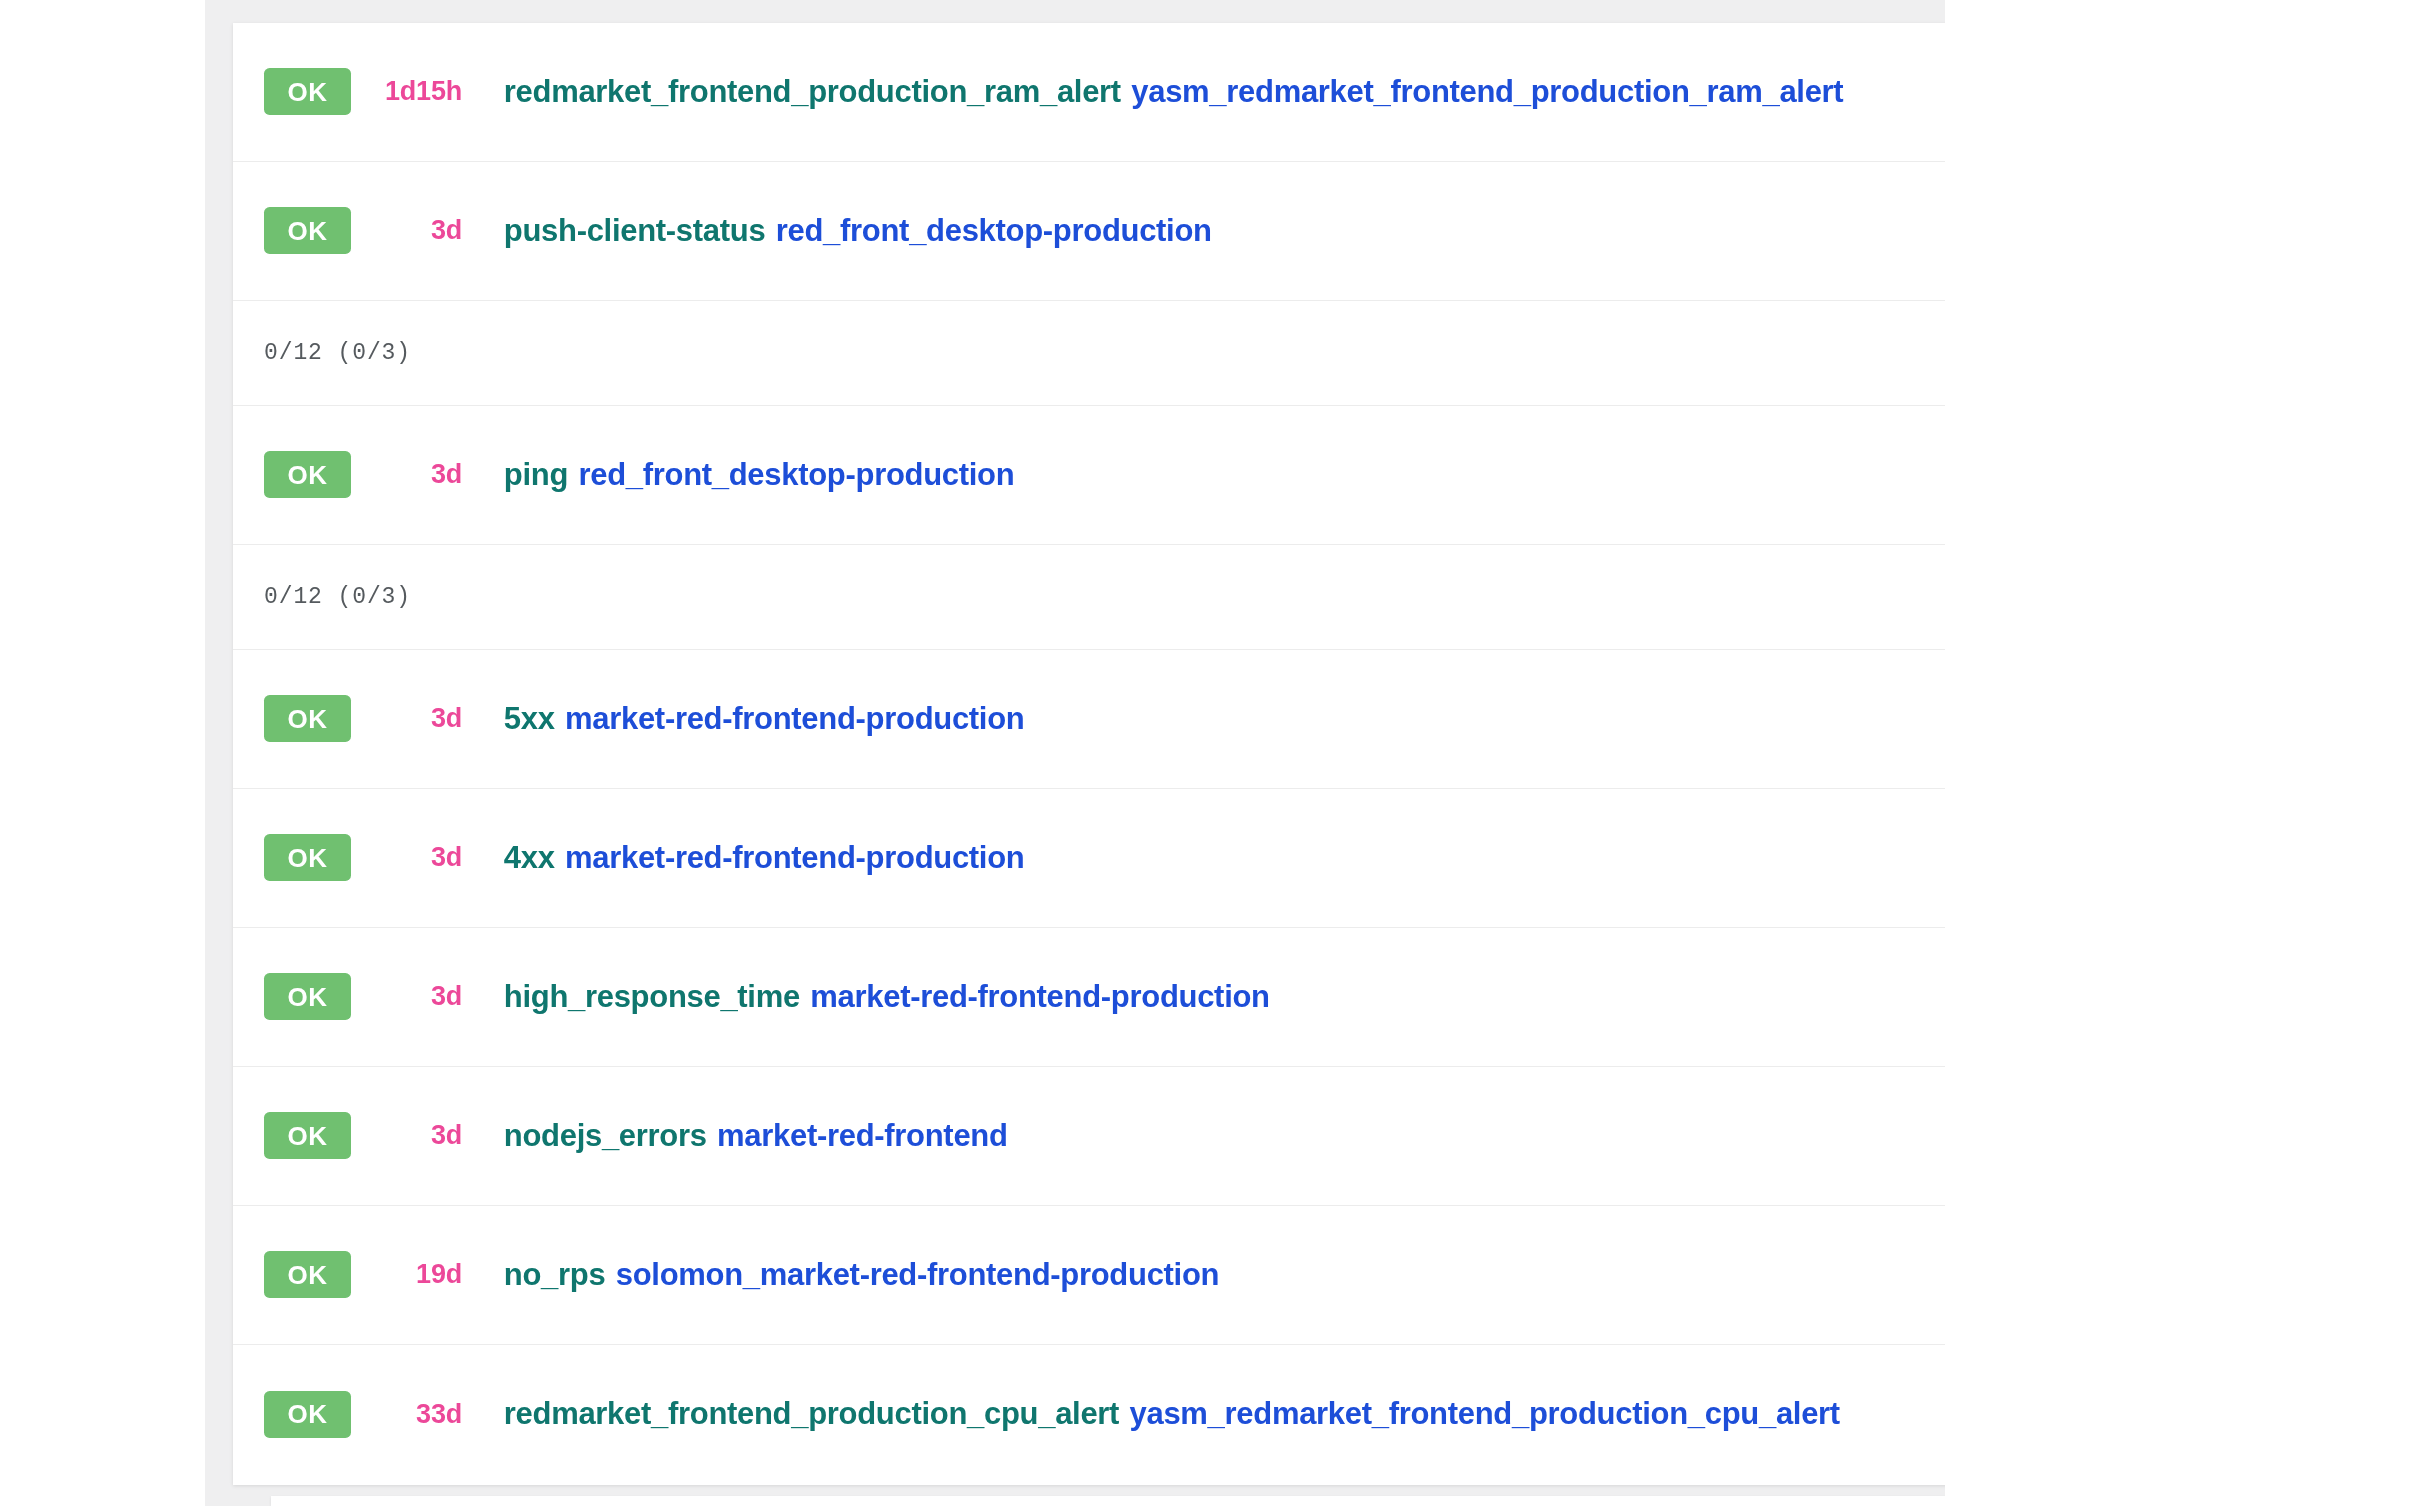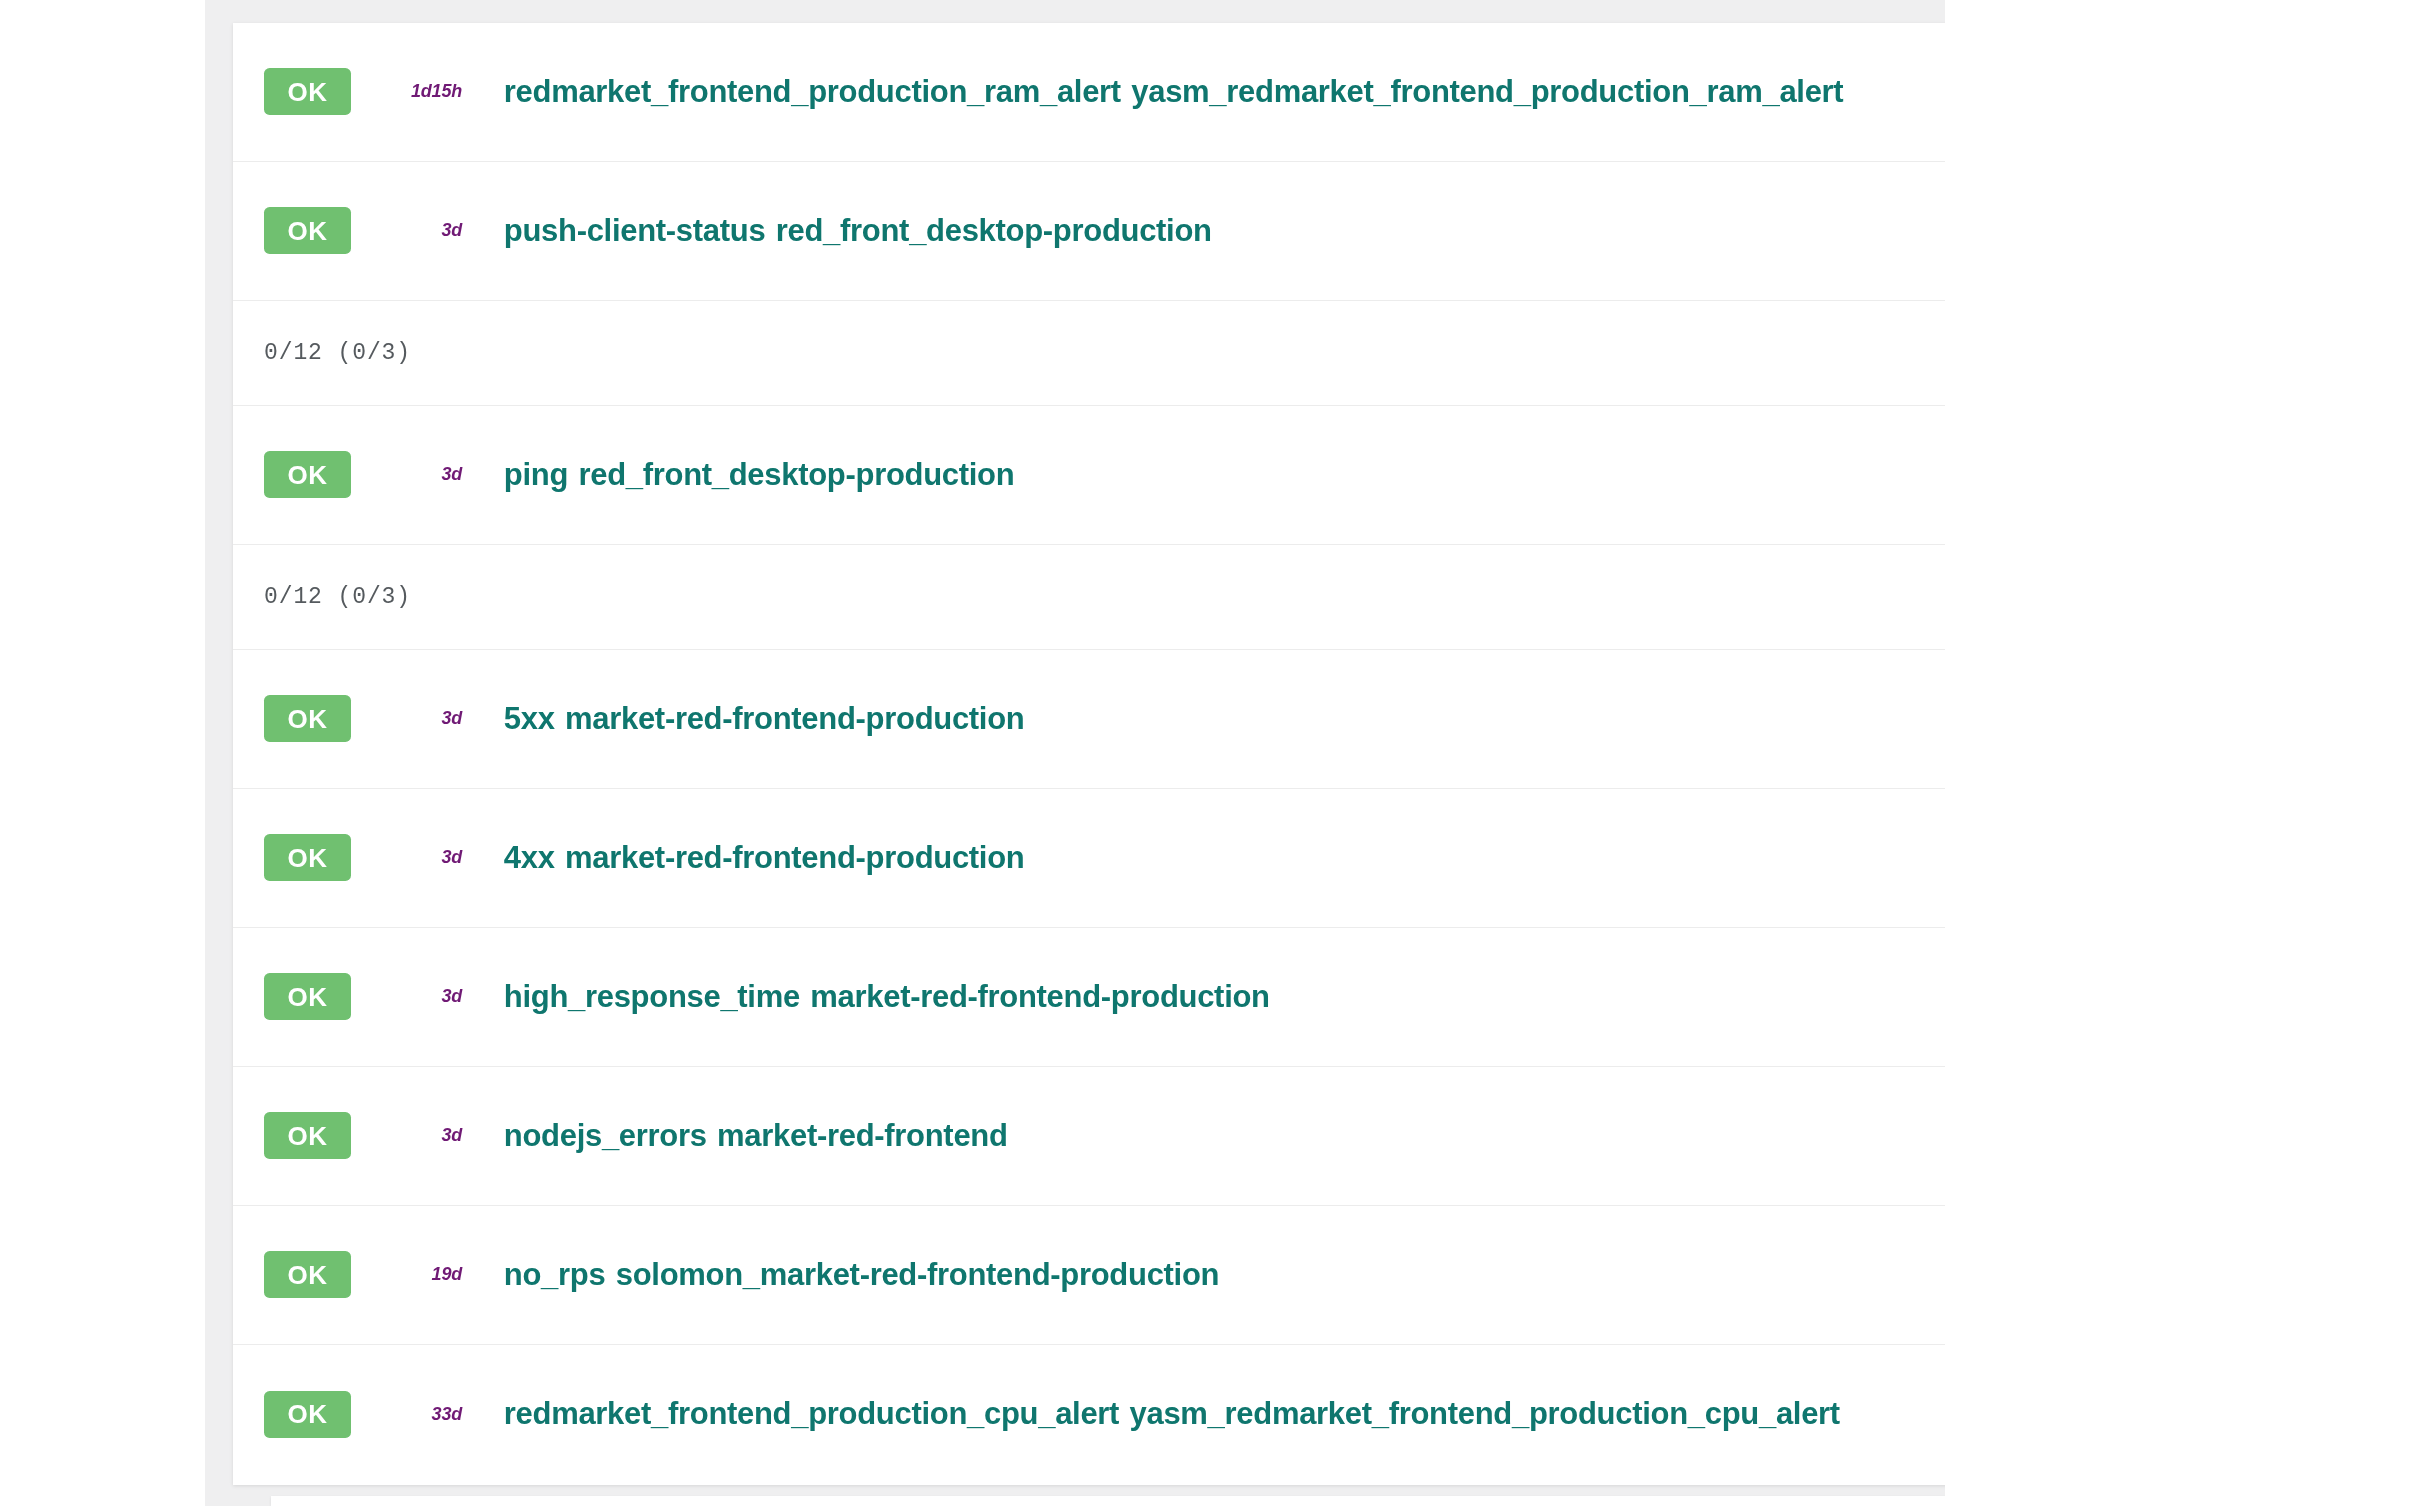--- a/index.html
+++ b/index.html
@@ -97,45 +97,44 @@
     justify-content: center;
     line-height: 1;
   }
 
   
   .age {
     flex: 0 0 auto;
     width: 111px;
     text-align: right;
     padding-right: 3.8px;
-    font-size: 18px;
-    font-weight: 700;
-    color: #701a75;
+    font-size: 27px;
+    font-weight: 700;
+    color: #ec4899;
     letter-spacing: -0.2px;
     white-space: nowrap;
-    font-style: italic;
   }
 
   
   .title-wrap {
     flex: 1 1 auto;
     margin-left: 38px;
     white-space: nowrap;
     overflow: hidden;
     font-size: 31px;
     line-height: 1.1;
   }
   .title-name {
     font-weight: 700;
     color: #0f766e;
     letter-spacing: -0.3px;
   }
   .title-tail {
     font-weight: 700;
-    color: #0f766e;
+    color: #1d4ed8;
     letter-spacing: -0.3px;
     margin-left: 10.4px;
   }
 
   
   .counter {
     font-family: "Liberation Mono", "DejaVu Sans Mono", monospace;
     font-size: 23px;
     color: #555a5e;
     letter-spacing: 0.9px;

